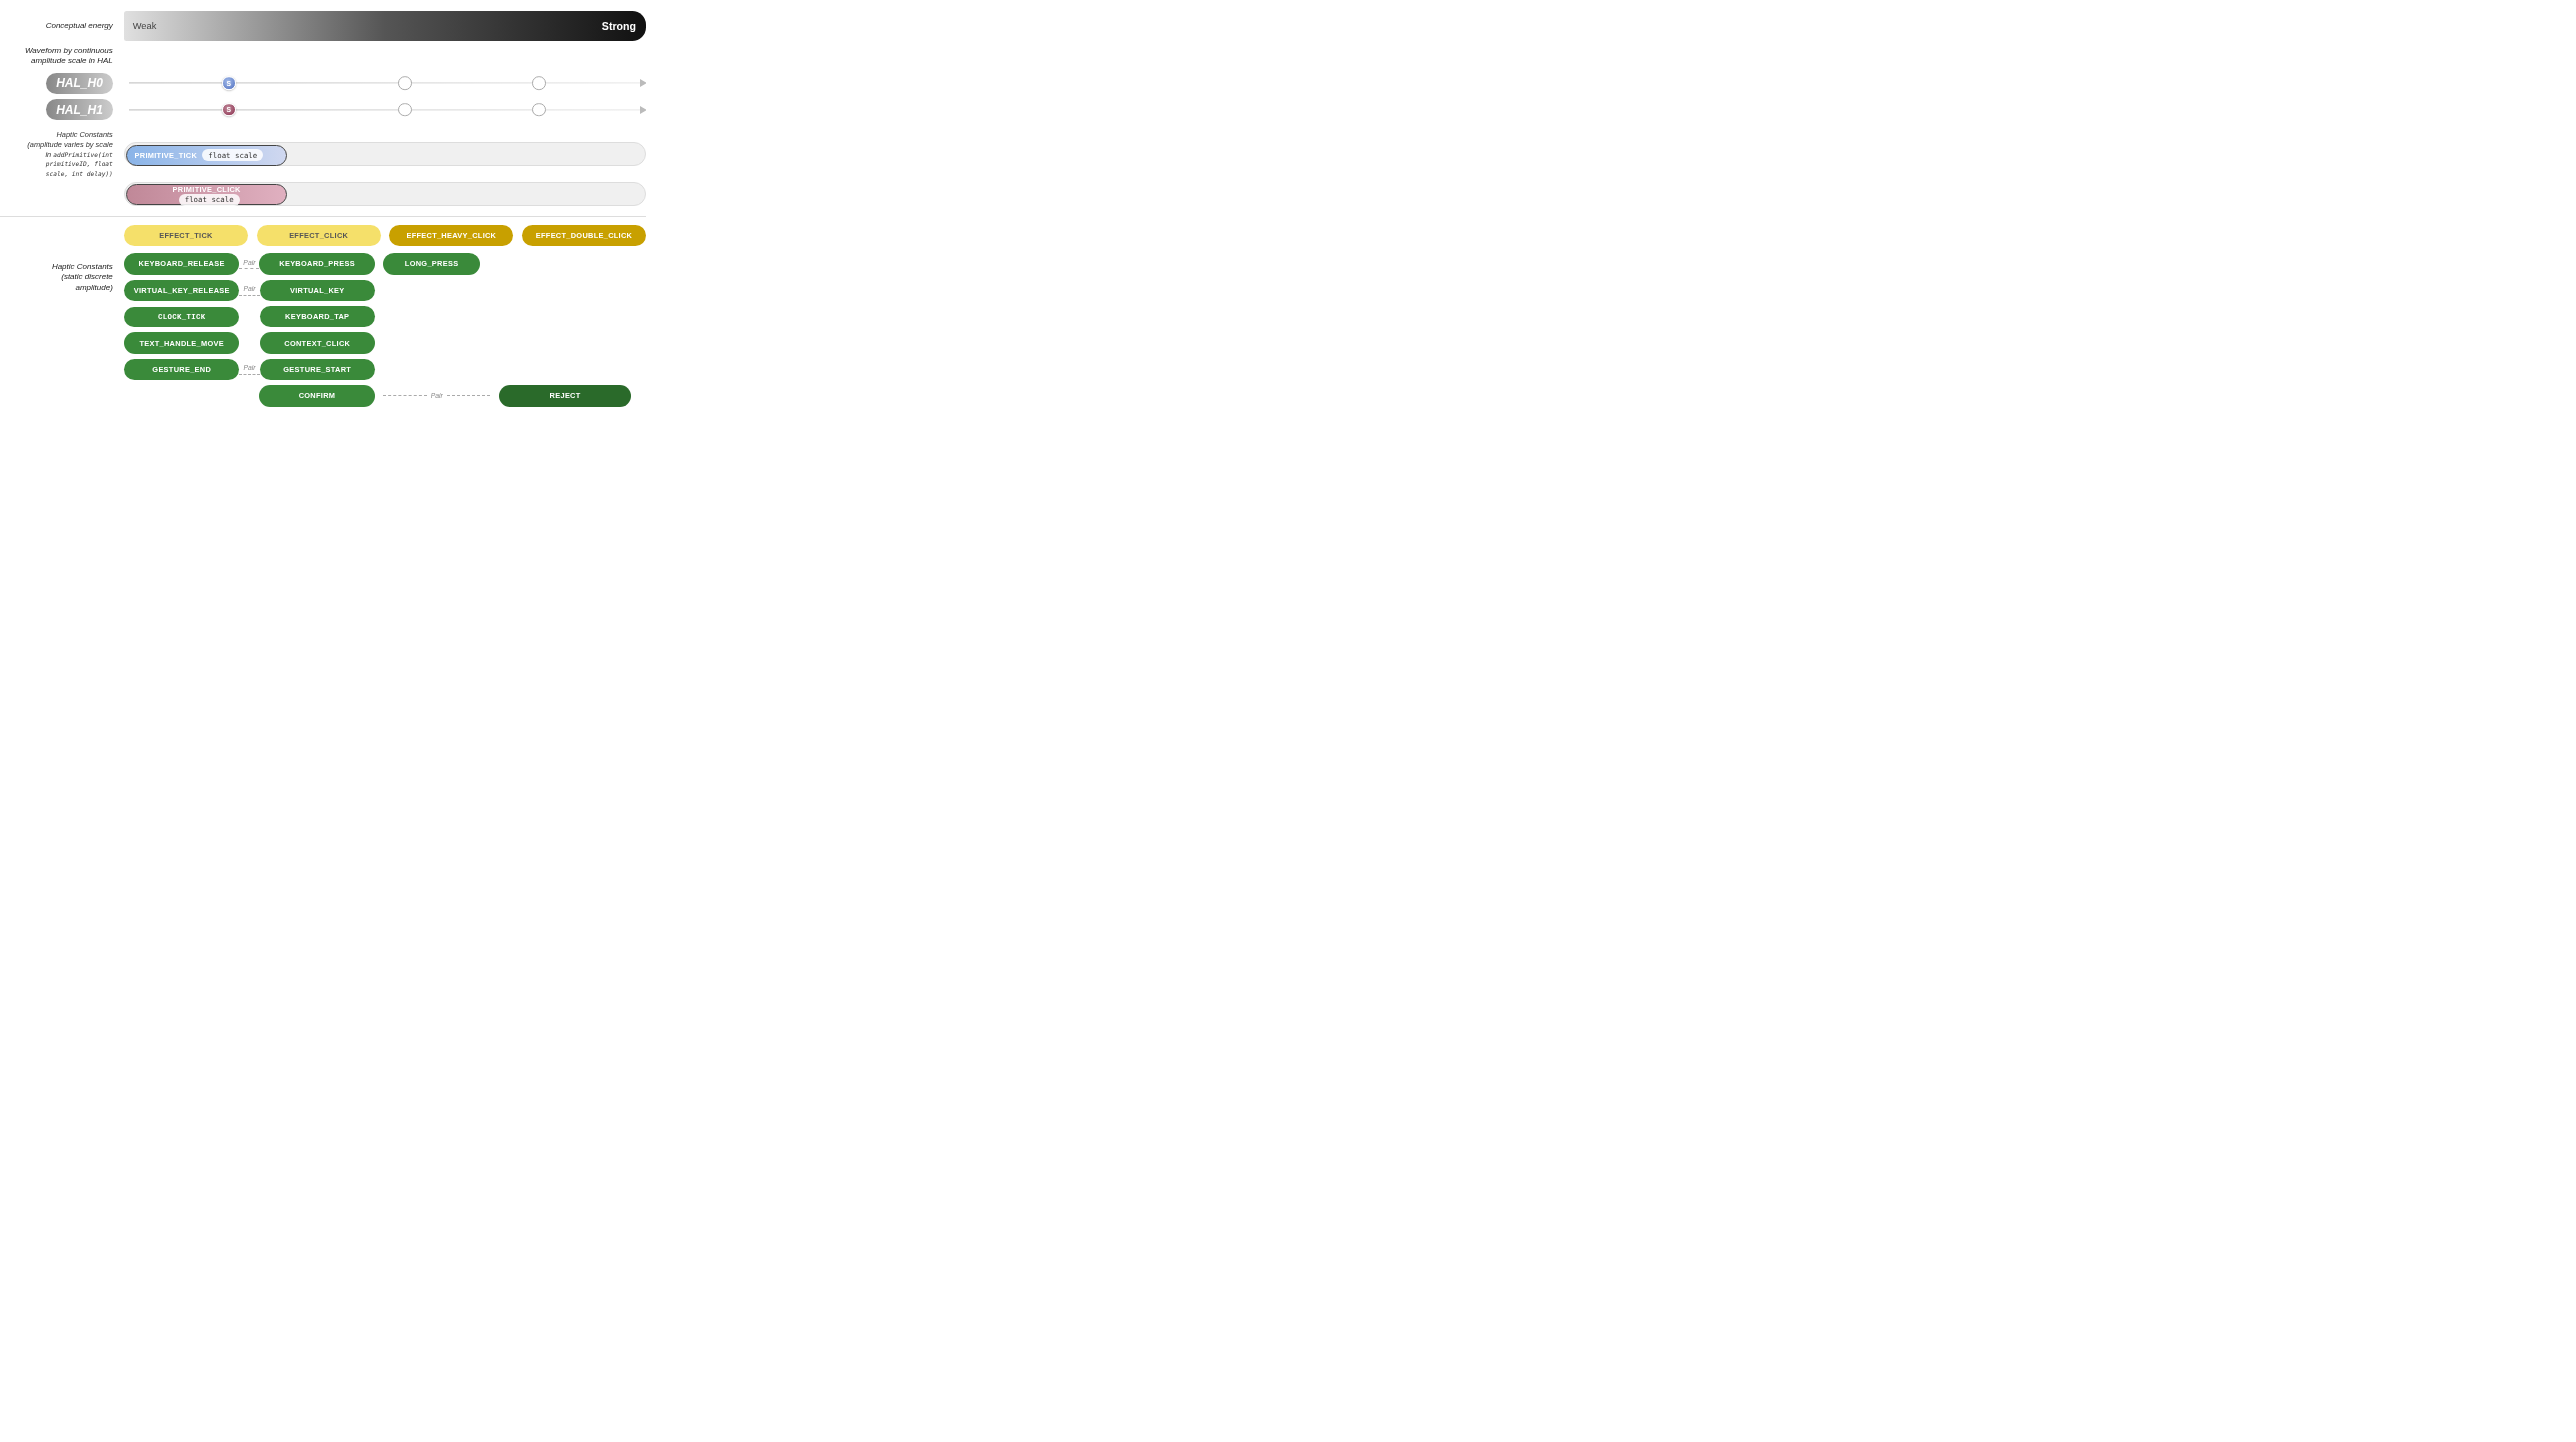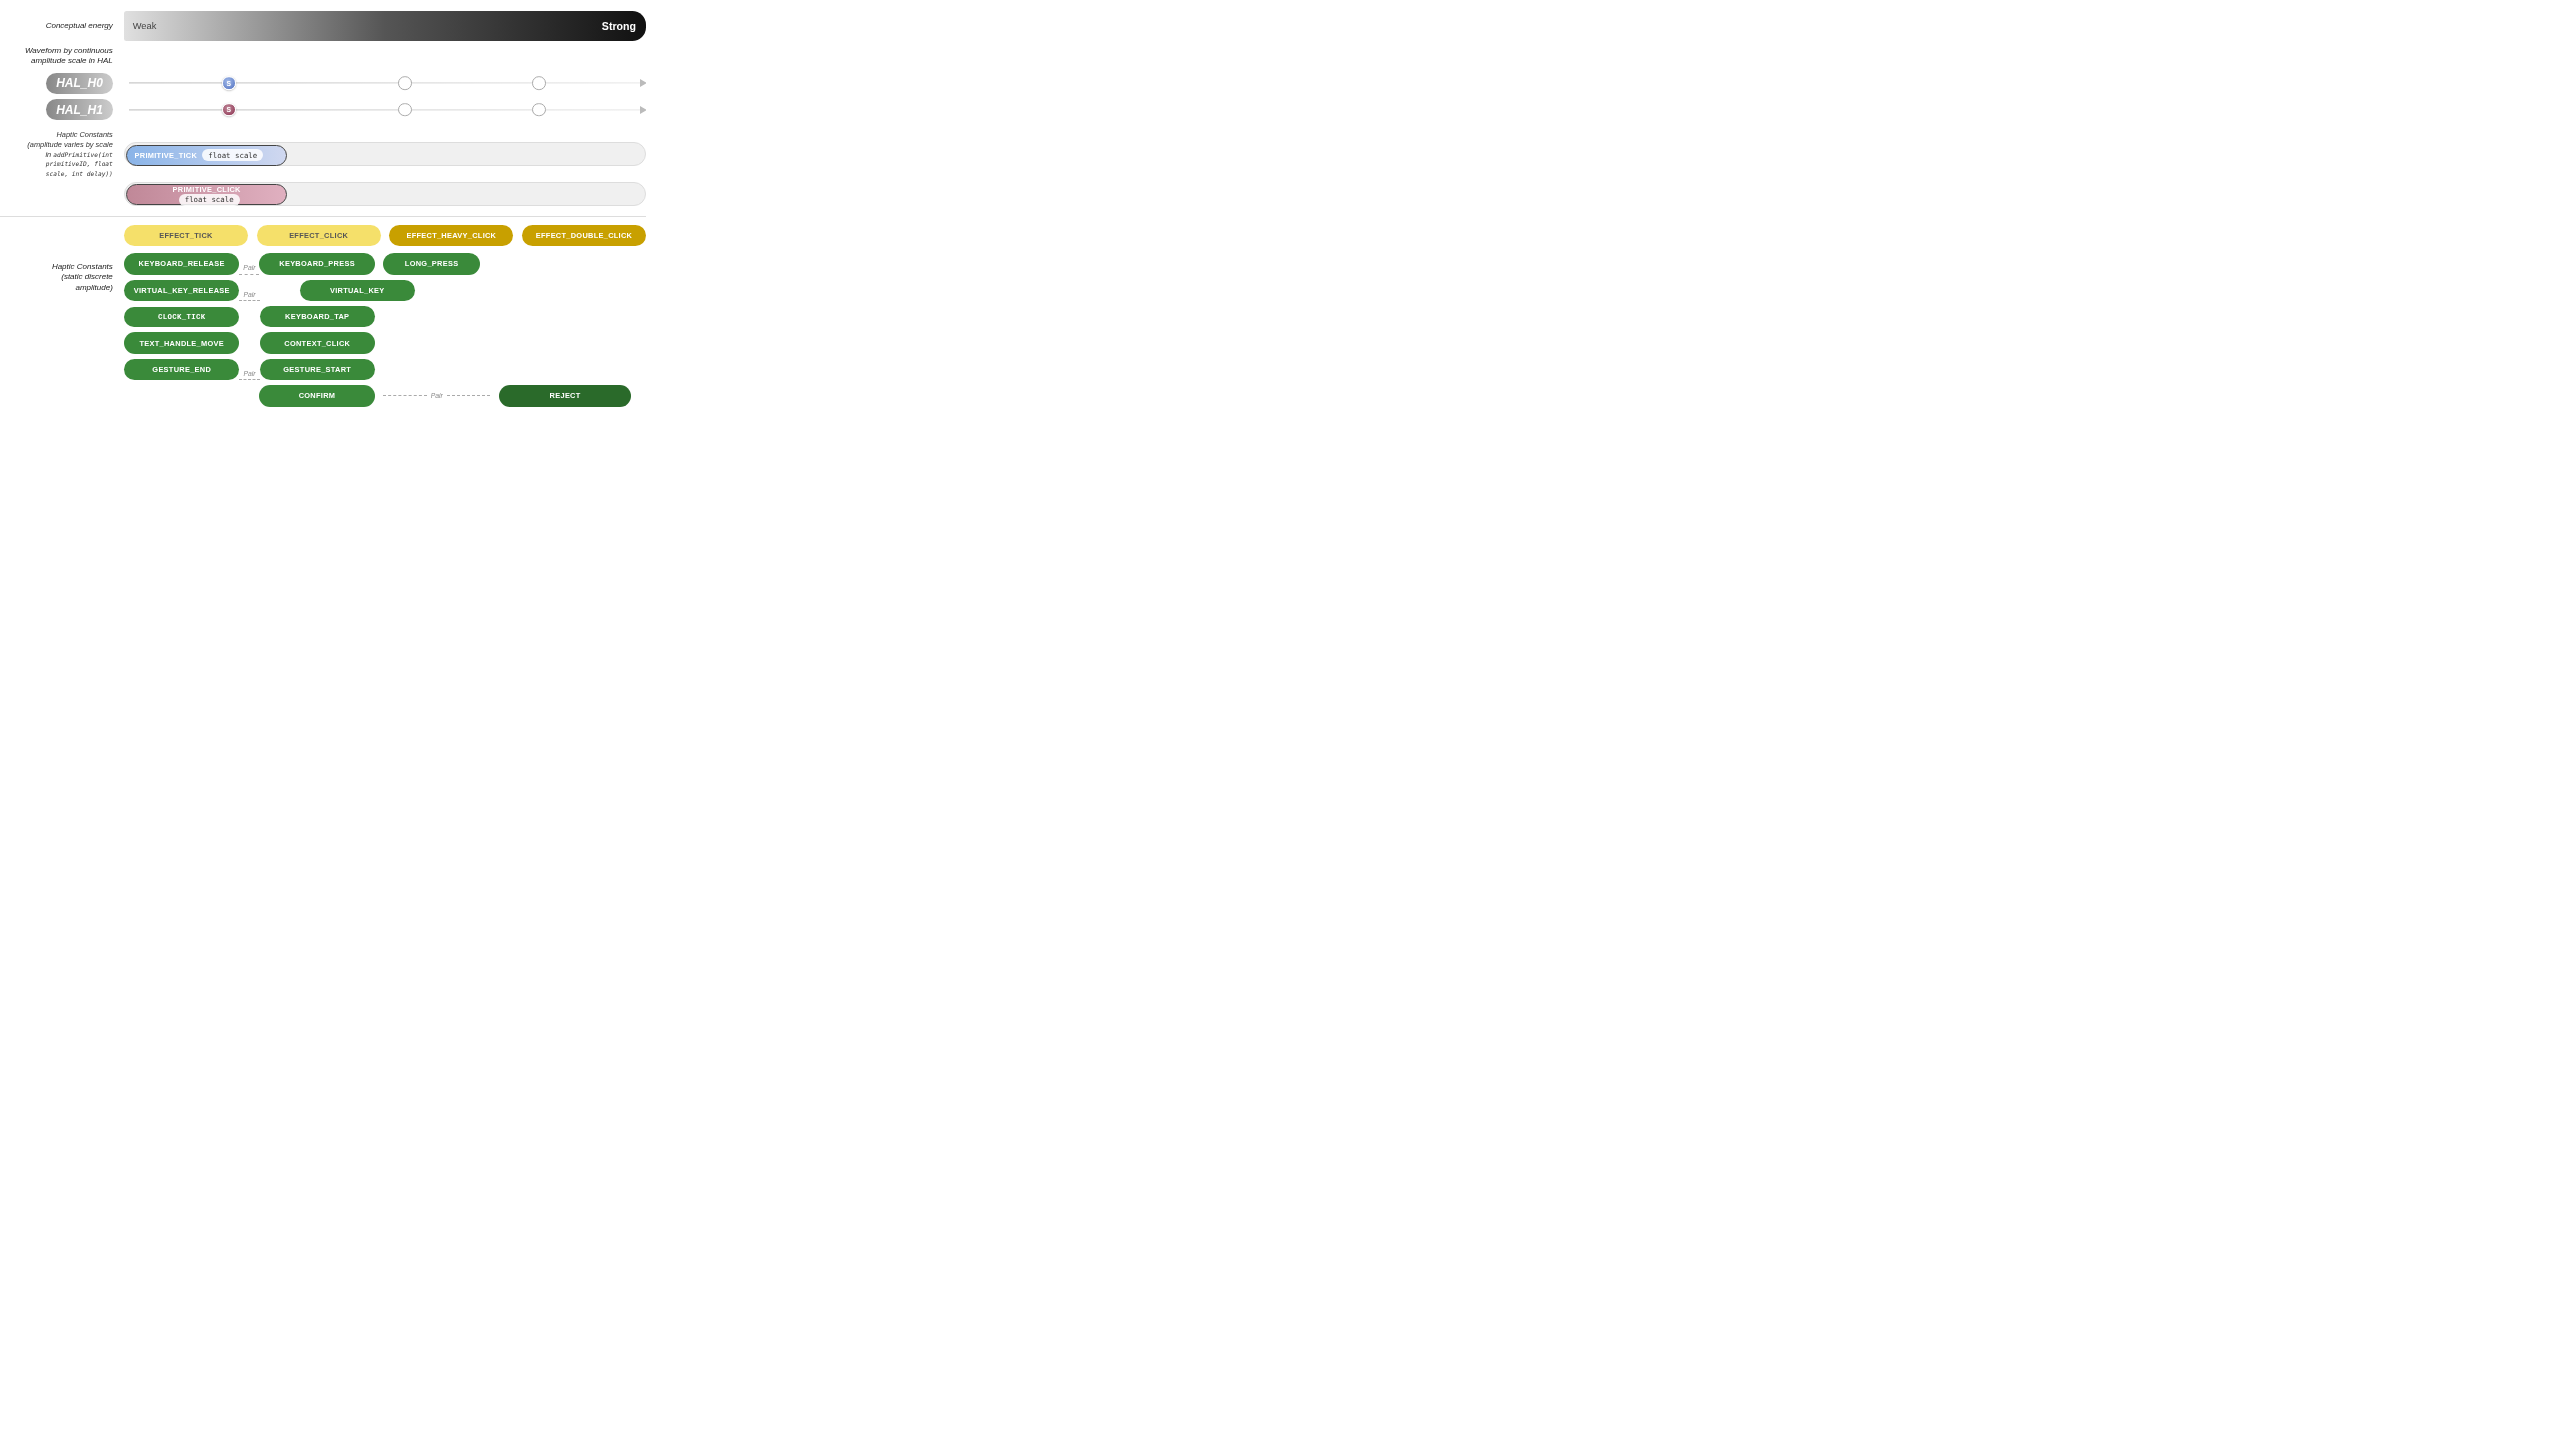--- a/index.html
+++ b/index.html
@@ -281,21 +281,21 @@
       display: flex;
       gap: 8.7px;
       margin-bottom: 7.4px;
       align-items: center;
     }
     .effects-top-row .effect-btn {
       flex: 1;
     }
     .btm-row {
       display: flex;
-      align-items: flex-end;
+      align-items: center;
       margin-bottom: 5px;
       width: 100%;
     }
     .btm-c1 { width: 23%; }
     .btm-c2 { width: 23%; }
     .btm-c3 { width: 23%; }
     .btm-c4 { width: 31%; }
   </style>
 </head>
 <body>
@@ -432,21 +432,21 @@
 
       <div class="btm-row">
         <div class="btm-c1">
           <button class="effect-btn green-btn" style="width:100%;">VIRTUAL_KEY_RELEASE</button>
         </div>
         <div style="width:4%;display:flex;align-items:center;justify-content:center;flex-direction:column;gap:2.5px;">
           <span style="font-style:italic;font-size:6.8px;color:#888;">Pair</span>
           <div style="width:100%;border-top:0.6px dashed #aaa;"></div>
         </div>
         <div class="btm-c2">
-          <button class="effect-btn green-btn" style="width:100%;margin-left:40px;">VIRTUAL_KEY</button>
+          <button class="effect-btn green-btn" style="width:100%;">VIRTUAL_KEY</button>
         </div>
         <div class="btm-c3"></div>
         <div class="btm-c4"></div>
       </div>
 
       <div class="btm-row">
         <div class="btm-c1">
           <button class="effect-btn green-btn" style="width:100%;font-family:Liberation Mono, monospace;">CLOCK_TICK</button>
         </div>
         <div style="width:4%;"></div>

